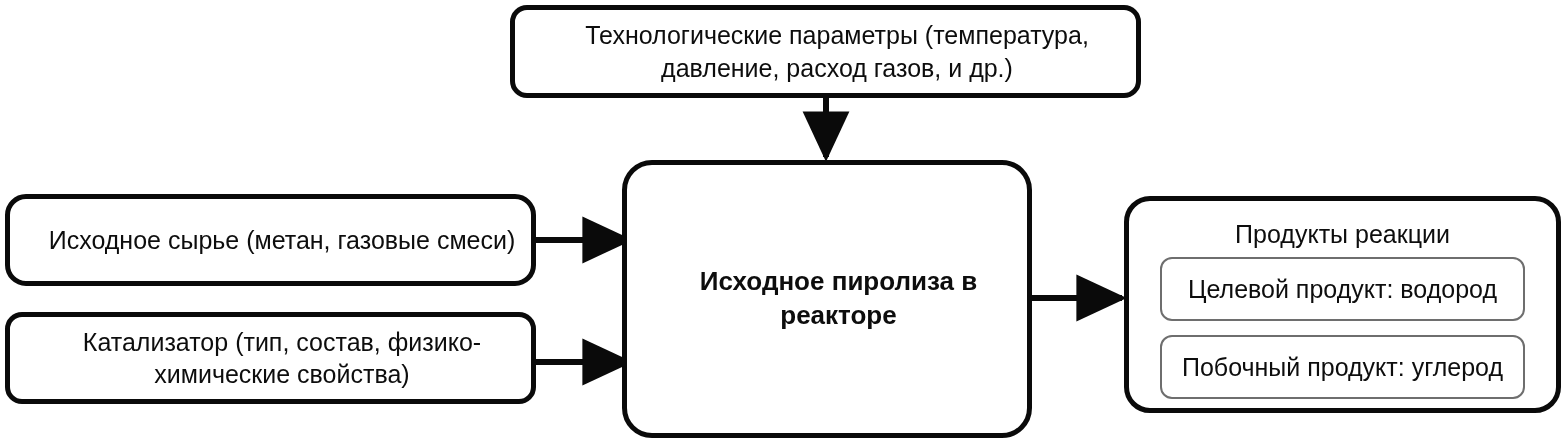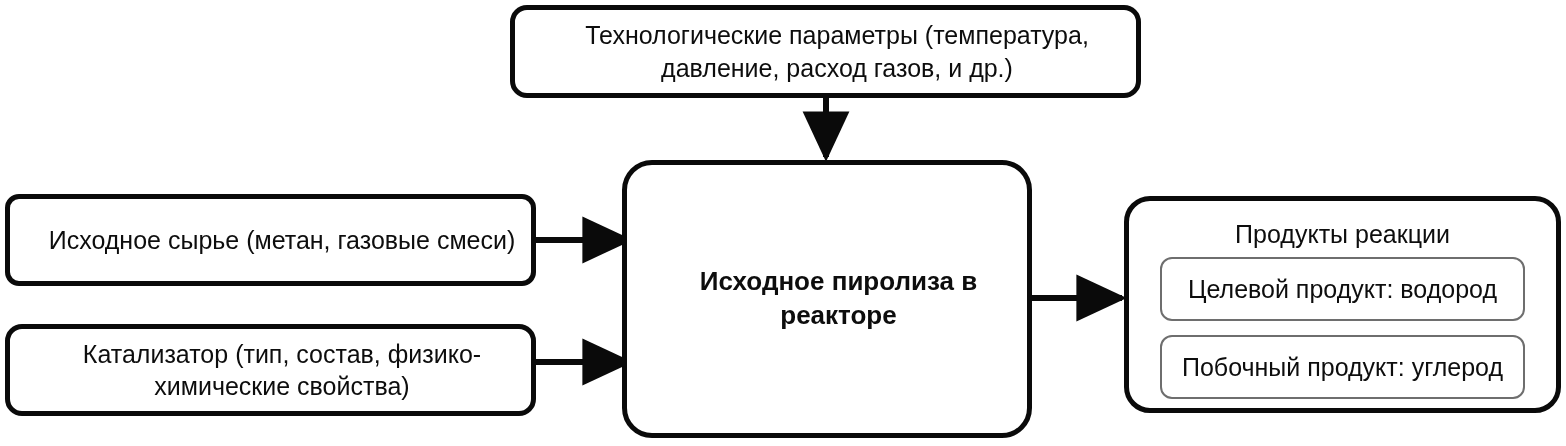--- a/index.html
+++ b/index.html
@@ -43,26 +43,26 @@
     border-radius: 17px;
     font-size: 25px;
   }
 
   
   #node-feedstock {
     left: 5px;
     top: 194px;
     width: 531px;
     height: 92px;
-    border-radius: 14px;
+    border-radius: 21px;
     font-size: 25px;
   }
   #node-catalyst {
     left: 5px;
-    top: 324px;
+    top: 312px;
     width: 531px;
     height: 92px;
     border-radius: 17px;
     font-size: 25px;
   }
 
   
   #node-reactor {
     left: 622px;
     top: 160px;

